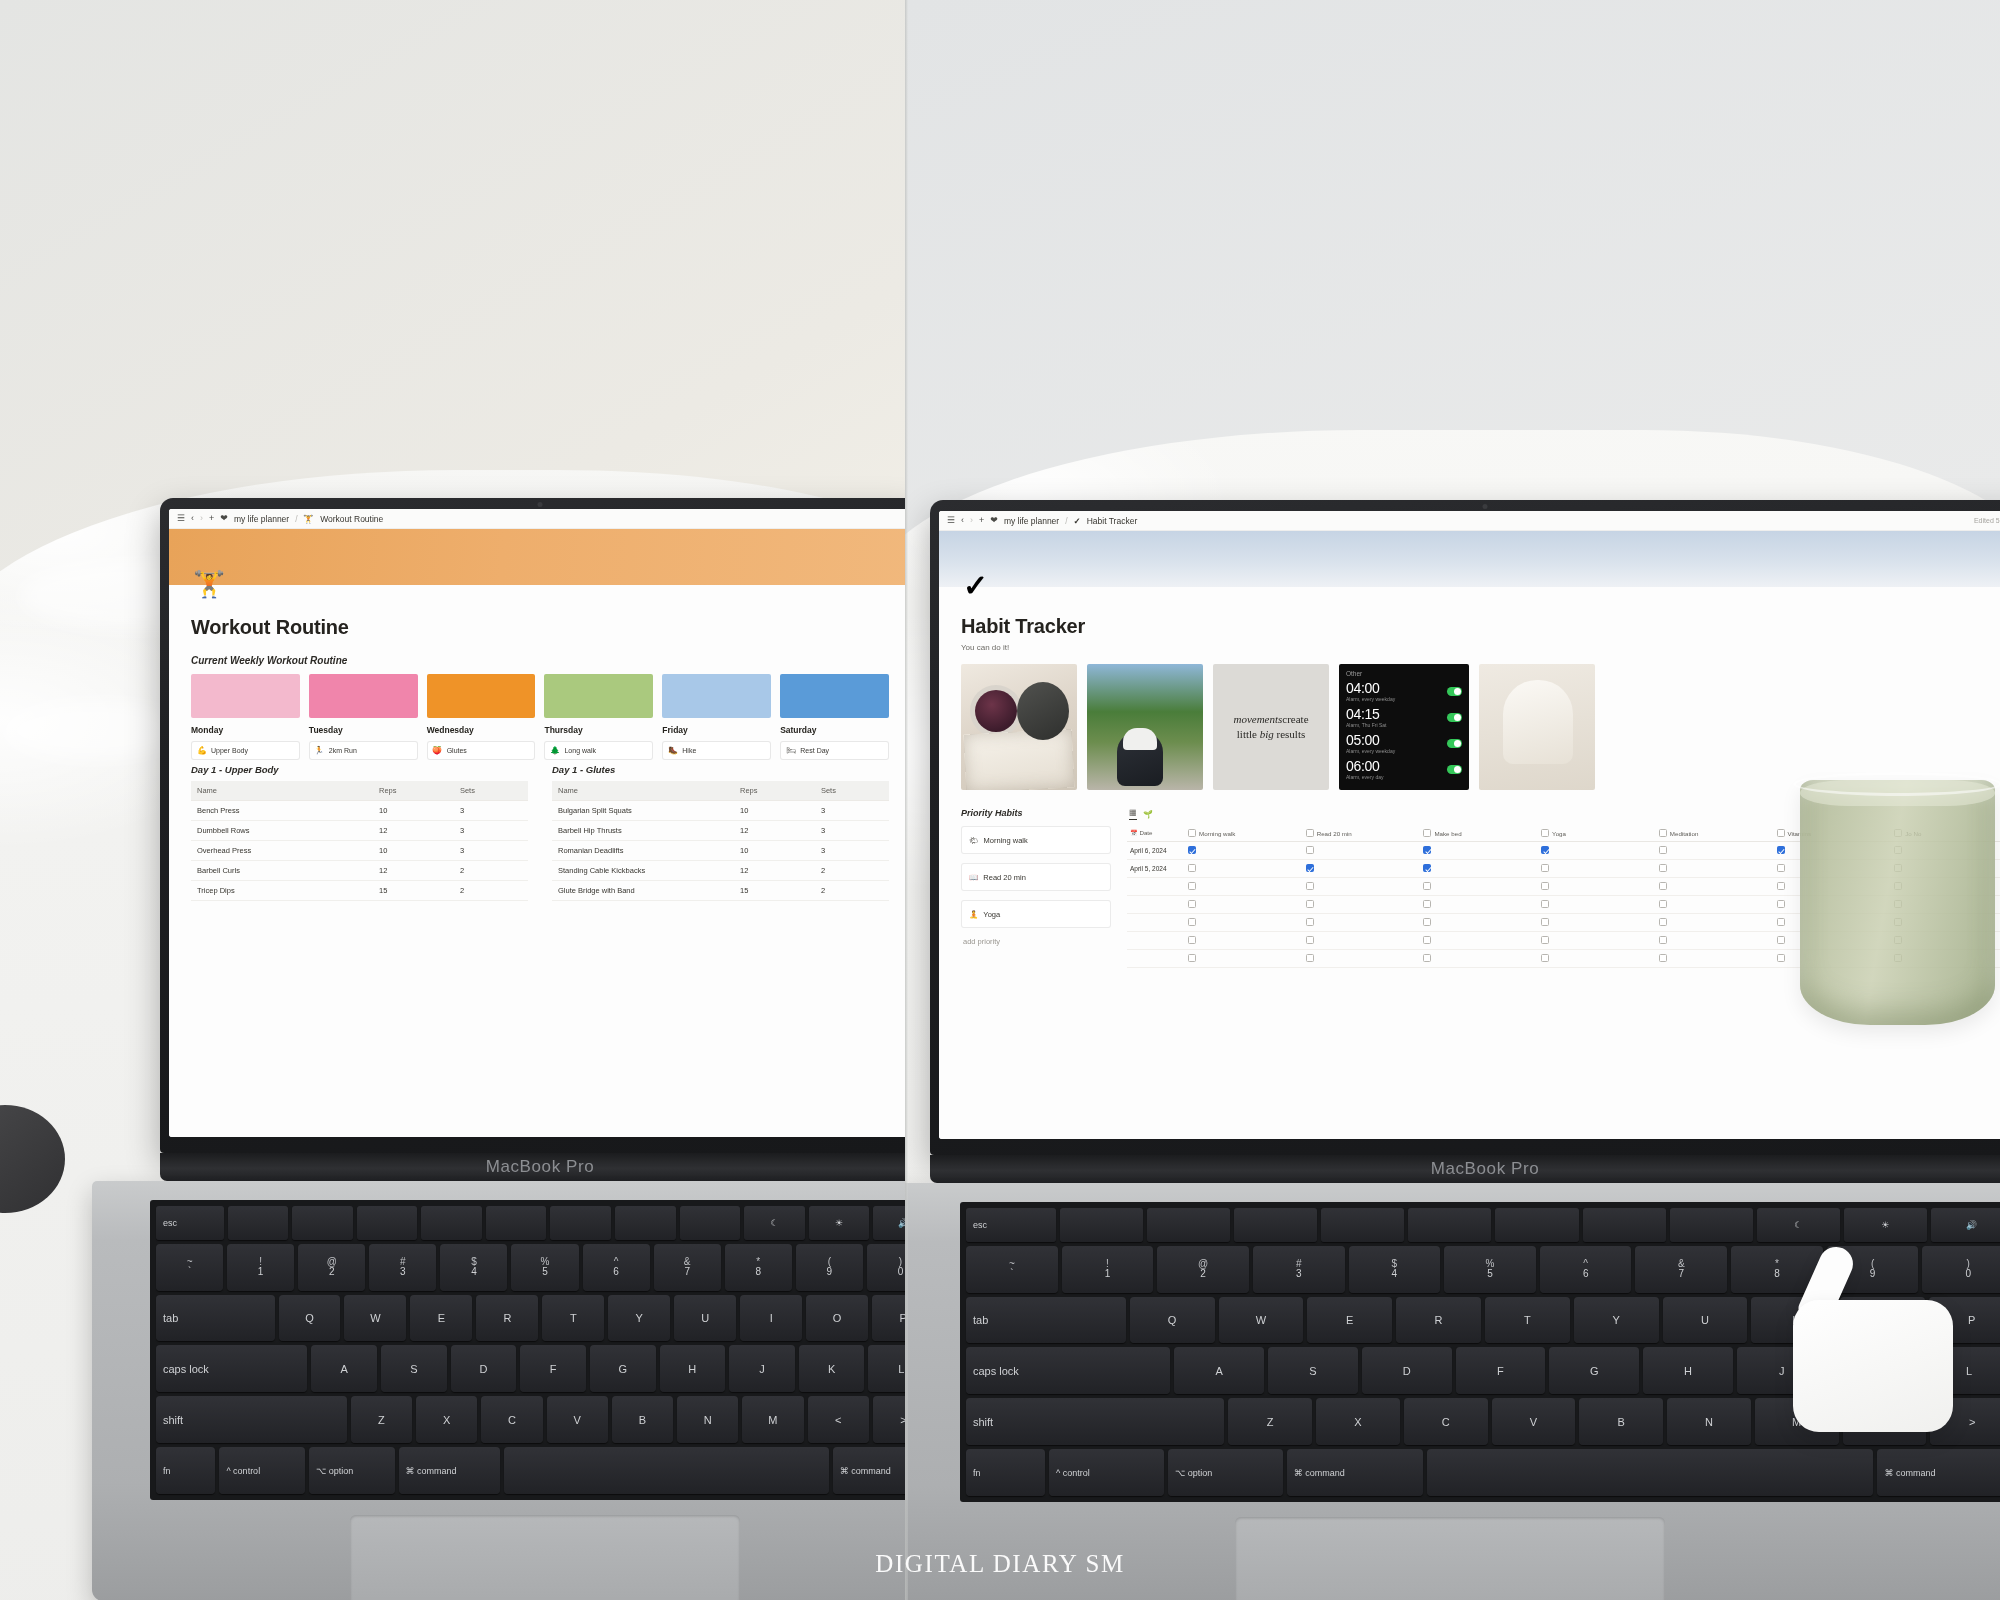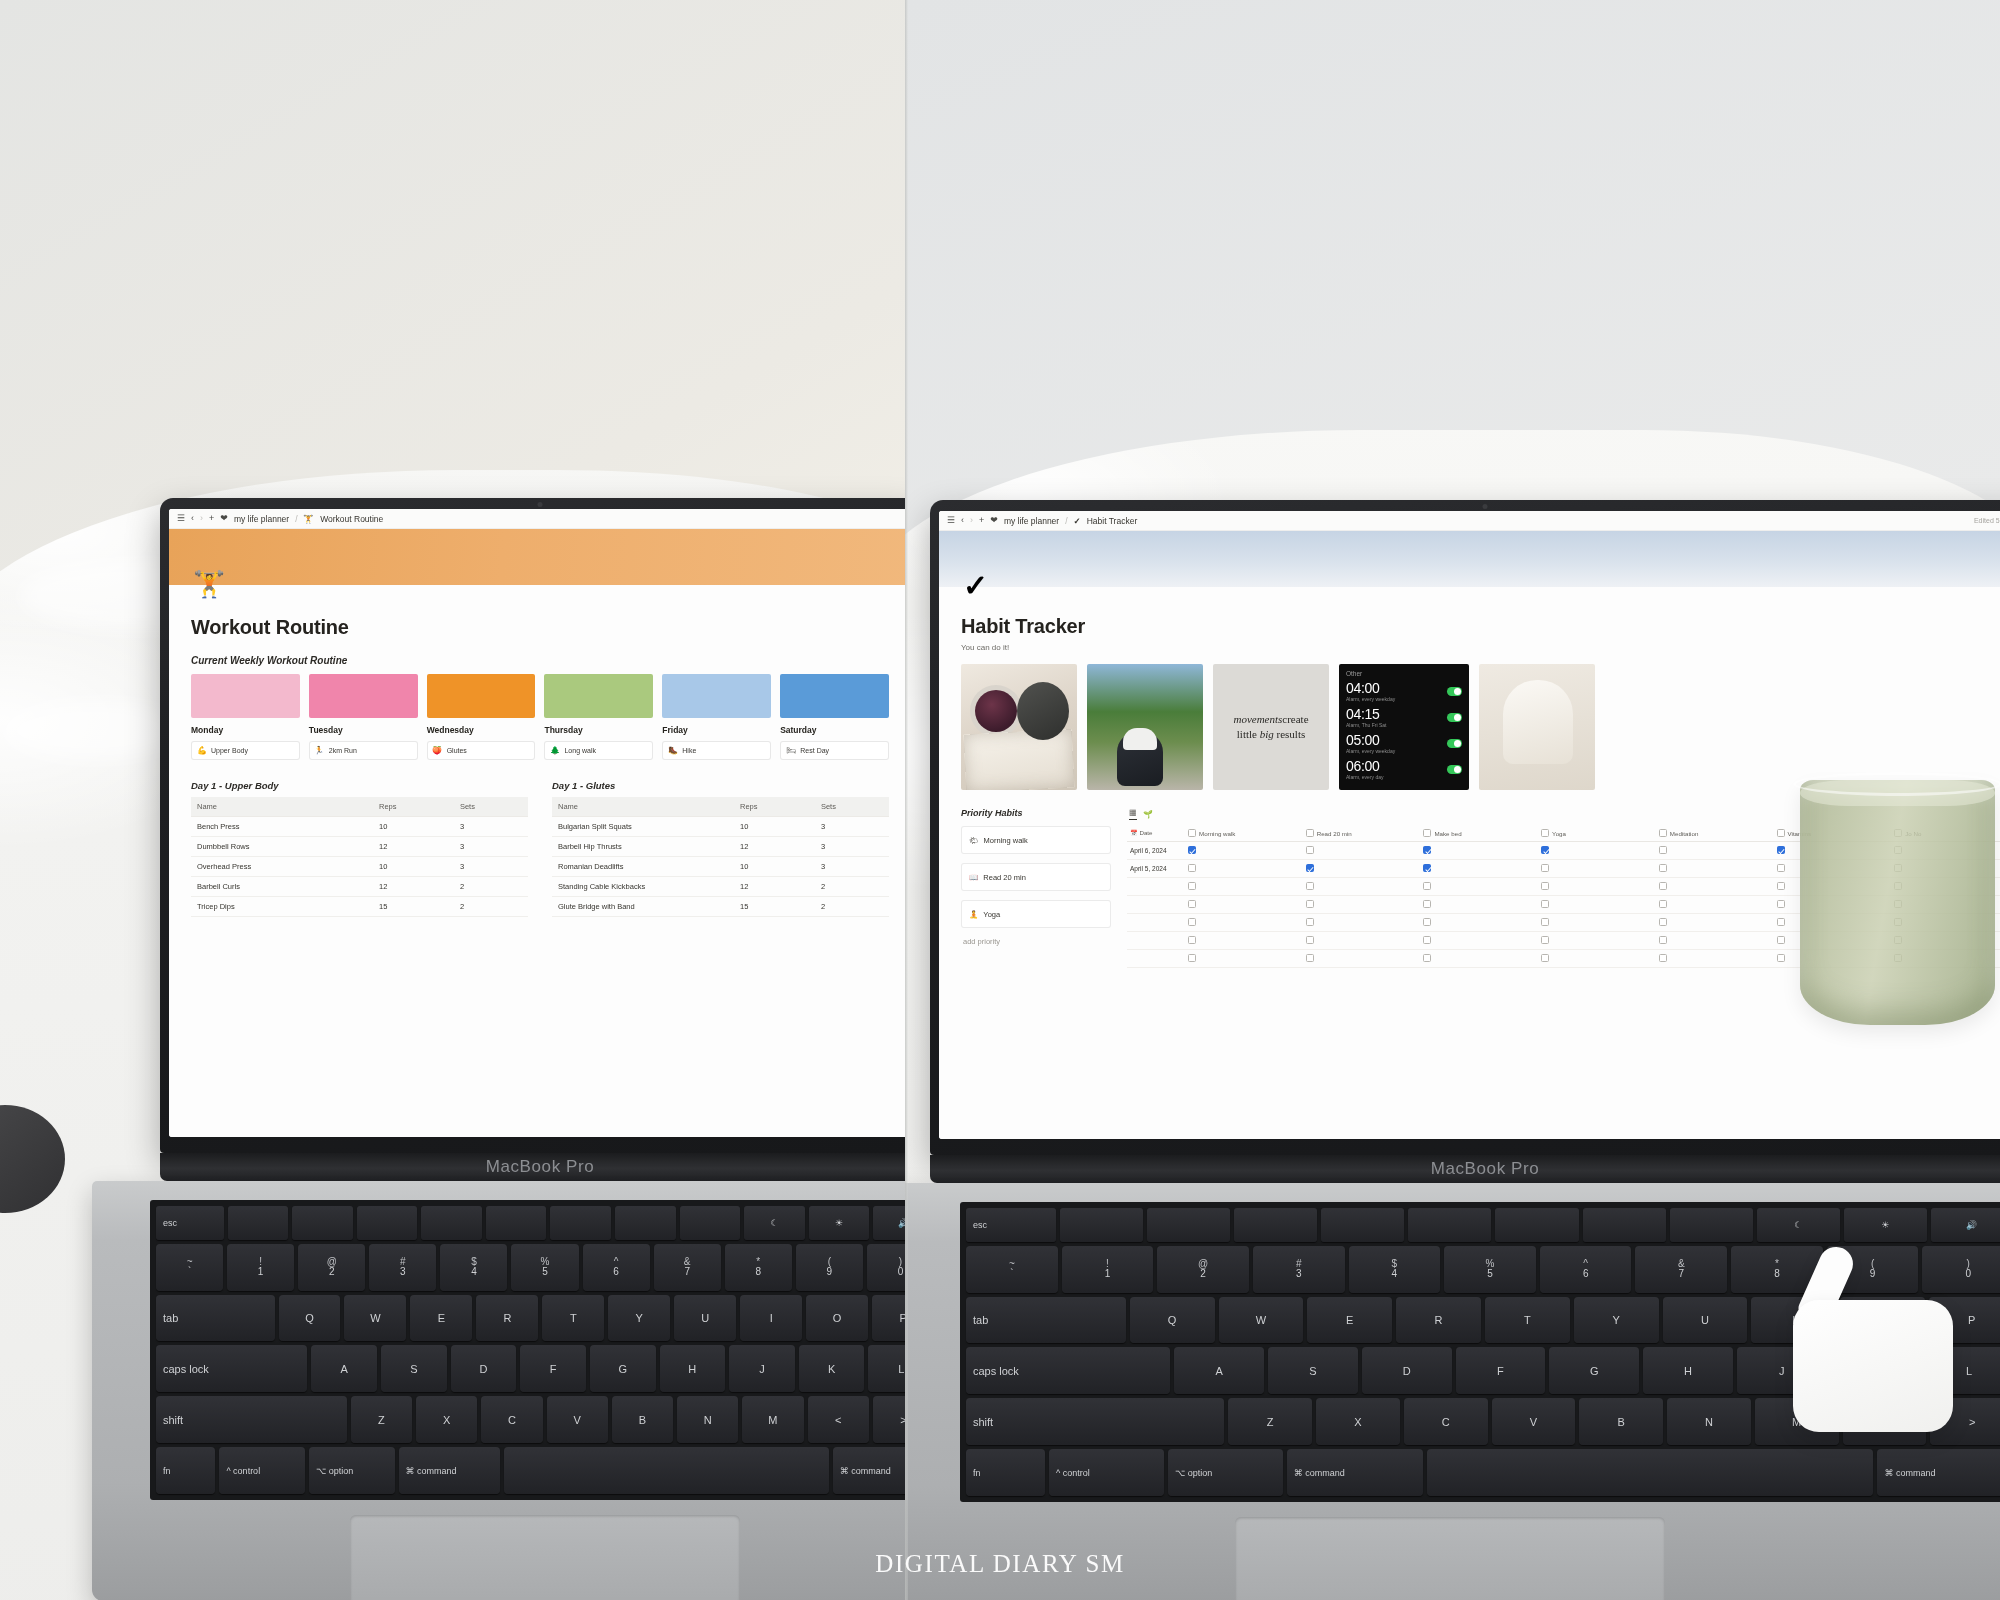--- a/index.html
+++ b/index.html
@@ -148,21 +148,21 @@
   .swatch { height: 44px; border-radius: 2px; }
   .dayname { font-size: 8.5px; font-weight: 700; color: #26241f; margin: 7px 0 6px; }
   .tag {
     border: 1px solid rgba(0,0,0,.09); border-radius: 3px;
     padding: 4px 5px; display: flex; align-items: center; gap: 4px;
     font-size: 7px; color: #3a3834; background: #fff;
   }
   .tag .em { font-size: 8px; }
 
   
-  .tables { display: flex; gap: 24px; margin-top: 20px; }
+  .tables { display: flex; gap: 24px; margin-top: 4px; }
   .tblwrap { flex: 1; min-width: 0; }
   table.np-tbl { width: 100%; border-collapse: collapse; }
   table.np-tbl th {
     text-align: left; font-size: 7.5px; font-weight: 500; color: #5f5d58;
     background: #f1f1ef; padding: 5px 6px; border-bottom: 1px solid #eceae6;
   }
   table.np-tbl td {
     font-size: 7.5px; color: #37352f; padding: 5px 6px;
     border-bottom: 1px solid #f0efec; white-space: nowrap;
     overflow: hidden; text-overflow: ellipsis;

